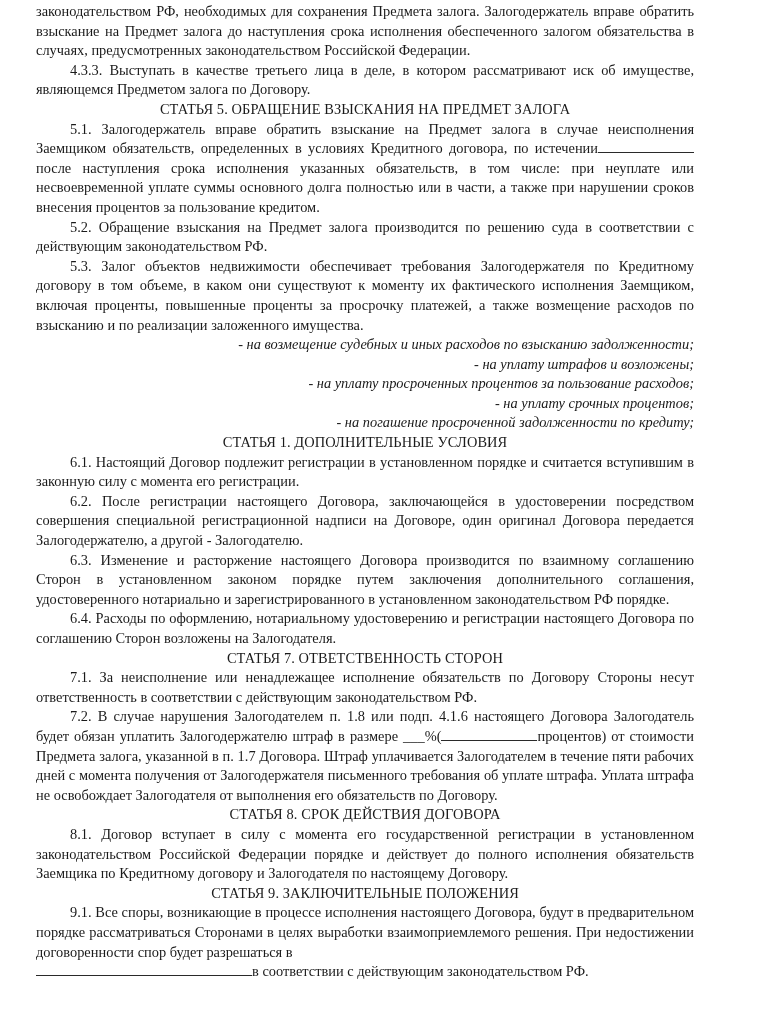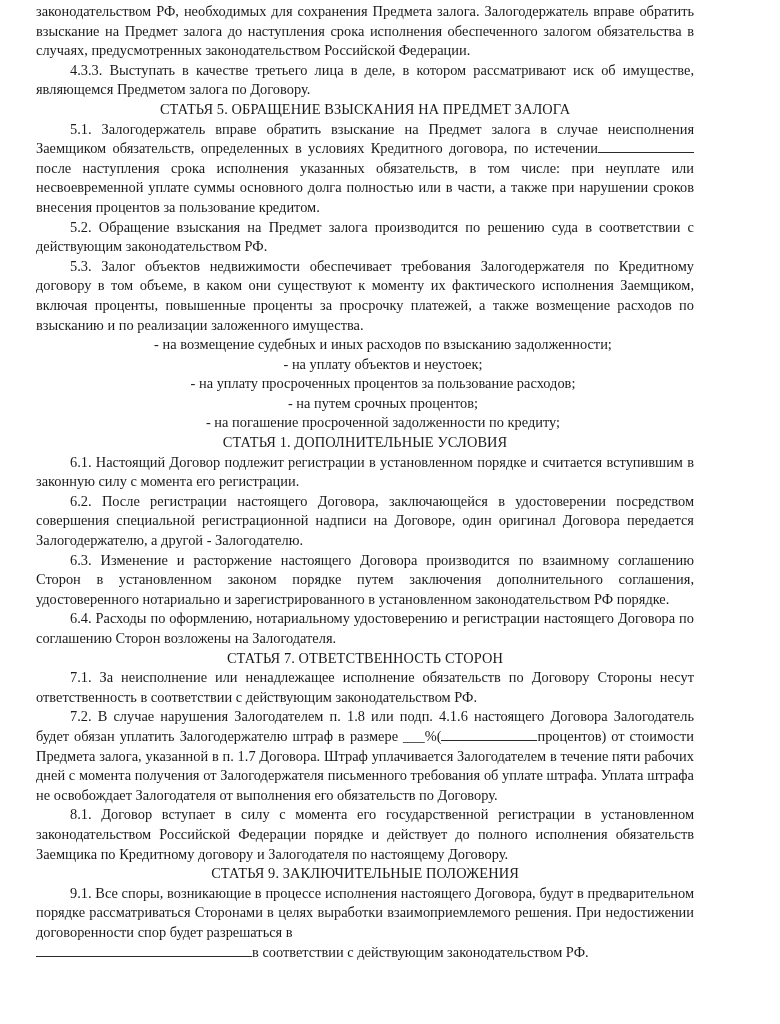--- a/index.html
+++ b/index.html
@@ -39,22 +39,23 @@
   p.cont {
     text-indent: 0;
   }
   p.heading {
     text-indent: 0;
     text-align: center;
     letter-spacing: 0.1px;
   }
   p.listitem {
     text-indent: 0;
-    text-align: center;
+    text-align: right;
     padding-left: 36px;
+    font-style: italic;
   }
   p.lastline-left {
     text-align: left;
     text-indent: 0;
   }
   .blank-ul {
     display: inline-block;
     border-bottom: 1.1px solid #2a2a2a;
     height: 13px;
     vertical-align: baseline;
@@ -76,41 +77,42 @@
     <p class="heading">СТАТЬЯ 5. ОБРАЩЕНИЕ ВЗЫСКАНИЯ НА ПРЕДМЕТ ЗАЛОГА</p>
 
     <p class="para"><span>5.1. Залогодержатель вправе обратить взыскание на Предмет залога в случае неисполнения Заемщиком обязательств, определенных в условиях Кредитного договора, по истечении</span><span class="blank-ul blank-sm"></span><span>после наступления срока исполнения указанных обязательств, в том числе: при неуплате или несвоевременной уплате суммы основного долга полностью или в части, а также при нарушении сроков внесения процентов за пользование кредитом.</span></p>
 
     <p class="para">5.2. Обращение взыскания на Предмет залога производится по решению суда в соответствии с действующим законодательством РФ.</p>
 
     <p class="para">5.3. Залог объектов недвижимости обеспечивает требования Залогодержателя по Кредитному договору в том объеме, в каком они существуют к моменту их фактического исполнения Заемщиком, включая проценты, повышенные проценты за просрочку платежей, а также возмещение расходов по взысканию и по реализации заложенного имущества.</p>
 
 
     <p class="listitem">- на возмещение судебных и иных расходов по взысканию задолженности;</p>
-    <p class="listitem">- на уплату объектов и неустоек;</p>
+    <p class="listitem">- на уплату штрафов и возложены;</p>
     <p class="listitem">- на уплату просроченных процентов за пользование расходов;</p>
-    <p class="listitem">- на путем срочных процентов;</p>
+    <p class="listitem">- на уплату срочных процентов;</p>
     <p class="listitem">- на погашение просроченной задолженности по кредиту;</p>
 
     <p class="heading">СТАТЬЯ 1. ДОПОЛНИТЕЛЬНЫЕ УСЛОВИЯ</p>
 
     <p class="para">6.1. Настоящий Договор подлежит регистрации в установленном порядке и считается вступившим в законную силу с момента его регистрации.</p>
 
     <p class="para">6.2. После регистрации настоящего Договора, заключающейся в удостоверении посредством совершения специальной регистрационной надписи на Договоре, один оригинал Договора передается Залогодержателю, а другой - Залогодателю.</p>
 
     <p class="para">6.3. Изменение и расторжение настоящего Договора производится по взаимному соглашению Сторон в установленном законом порядке путем заключения дополнительного соглашения, удостоверенного нотариально и зарегистрированного в установленном законодательством РФ порядке.</p>
 
     <p class="para">6.4. Расходы по оформлению, нотариальному удостоверению и регистрации настоящего Договора по соглашению Сторон возложены на Залогодателя.</p>
 
     <p class="heading">СТАТЬЯ 7. ОТВЕТСТВЕННОСТЬ СТОРОН</p>
 
     <p class="para">7.1. За неисполнение или ненадлежащее исполнение обязательств по Договору Стороны несут ответственность в соответствии с действующим законодательством РФ.</p>
 
     <p class="para"><span>7.2. В случае нарушения Залогодателем п. 1.8 или подп. 4.1.6 настоящего Договора Залогодатель будет обязан уплатить Залогодержателю штраф в размере</span><span class="nowrapish"> </span><span>___%</span><span>(</span><span class="blank-ul blank-sm"></span><span>процентов) от стоимости Предмета залога, указанной в п. 1.7 Договора. Штраф уплачивается Залогодателем в течение пяти рабочих дней с момента получения от Залогодержателя письменного требования об уплате штрафа. Уплата штрафа не освобождает Залогодателя от выполнения его обязательств по Договору.</span></p>
 
+    <p class="heading">СТАТЬЯ 8. СРОК ДЕЙСТВИЯ ДОГОВОРА</p>
 
     <p class="para">8.1. Договор вступает в силу с момента его государственной регистрации в установленном законодательством Российской Федерации порядке и действует до полного исполнения обязательств Заемщика по Кредитному договору и Залогодателя по настоящему Договору.</p>
 
     <p class="heading">СТАТЬЯ 9. ЗАКЛЮЧИТЕЛЬНЫЕ ПОЛОЖЕНИЯ</p>
 
     <p class="para"><span>9.1. Все споры, возникающие в процессе исполнения настоящего Договора, будут в предварительном порядке рассматриваться Сторонами в целях выработки взаимоприемлемого решения. При недостижении договоренности спор будет разрешаться в</span></p>
     <p class="lastline-left"><span class="blank-ul blank-lg"></span><span>в соответствии с действующим законодательством РФ.</span></p>
 
   </div>
 </div>

